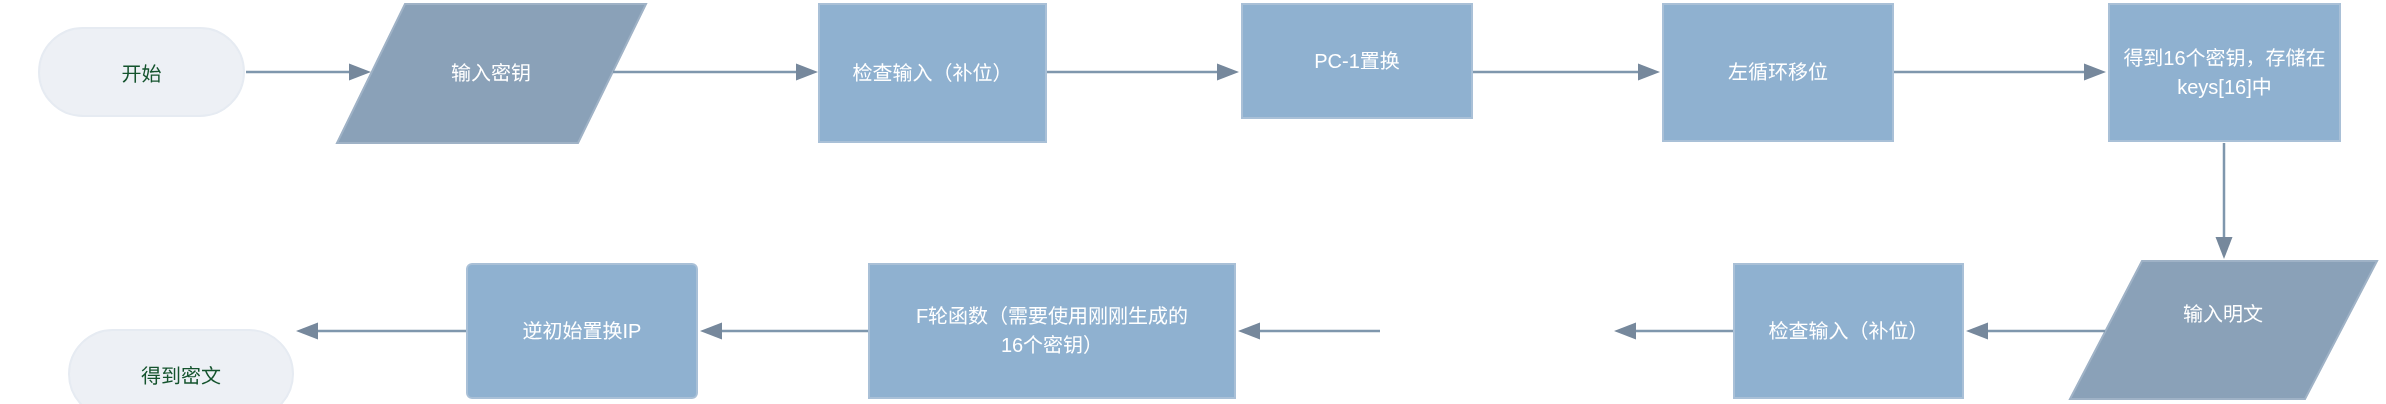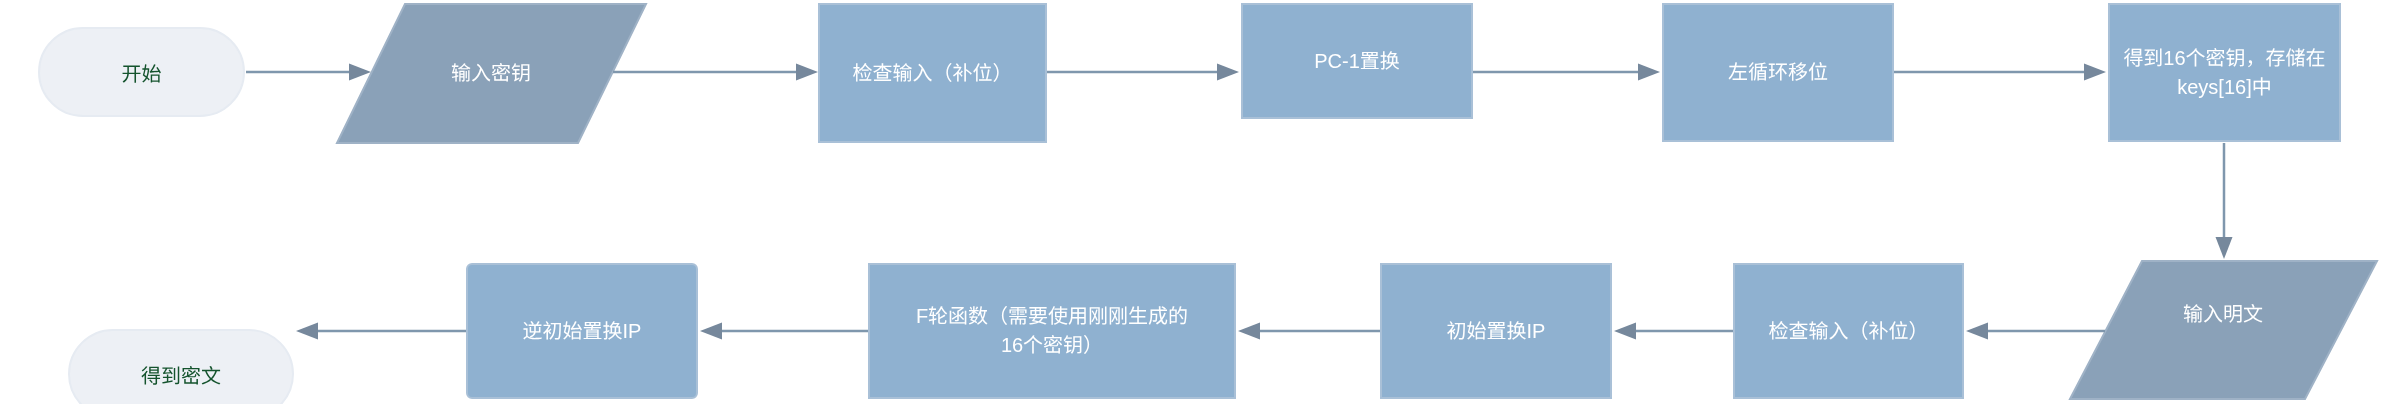--- a/index.html
+++ b/index.html
@@ -108,23 +108,20 @@
   </div>
 
   <div class="io-label" style="left:2113px;top:284px;width:220px;height:60px;">
     <span>输入明文</span>
   </div>
 
   <div class="node process" style="left:1733px;top:263px;width:231px;height:136px;">
     <span>检查输入（补位）</span>
   </div>
 
-  <div class="node process" style="left:1380px;top:263px;width:232px;height:136px;">
-    <span>初始置换IP</span>
-  </div>
 
   <div class="node process" style="left:868px;top:263px;width:368px;height:136px;padding:8px 44px;">
     <span>F轮函数（需要使用刚刚生成的16个密钥）</span>
   </div>
 
   <div class="node process" style="left:466px;top:263px;width:232px;height:136px;border-radius:6px;">
     <span>逆初始置换IP</span>
   </div>
 
   <div class="node terminator" style="left:68px;top:286px;width:226px;height:90px;margin-top:43px;">

